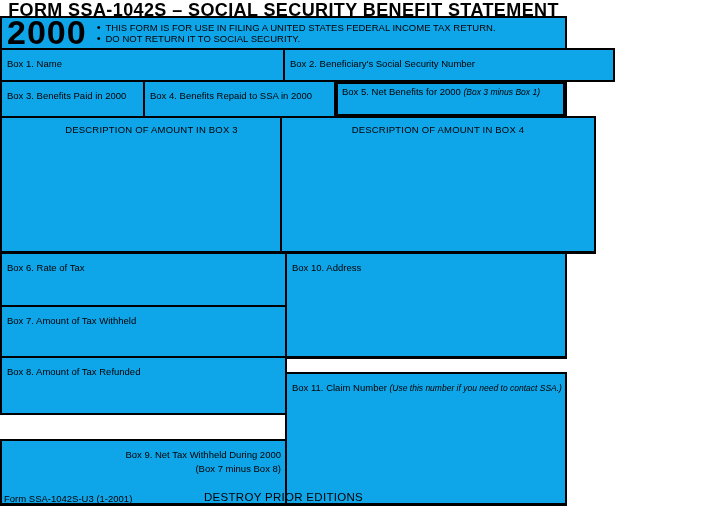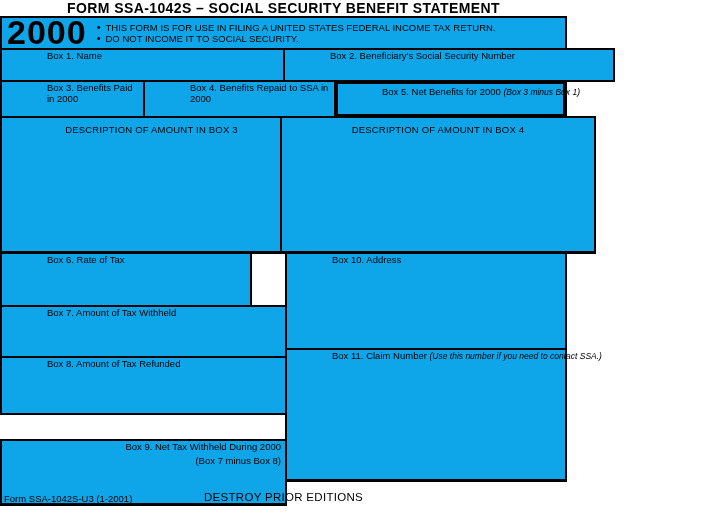--- a/index.html
+++ b/index.html
@@ -8,58 +8,58 @@
     width: 721px; height: 519px;
     position: relative;
     font-family: "Liberation Sans", "DejaVu Sans", sans-serif;
     color: #000;
     -webkit-font-smoothing: none;
   }
   .form { position: absolute; left: 0; top: 0; width: 567px; height: 519px; }
 
   .title {
     position: absolute; left: 0; top: 0; width: 567px; height: 15px;
-    text-align: center; font-weight: bold; font-size: 14px; letter-spacing: 0.4px;
+    text-align: center; font-weight: bold; font-size: 18px; letter-spacing: 0.4px;
     white-space: nowrap;
   }
 
   .cell { position: absolute; border: 2px solid #000; background: #0ea5e9; }
 
   .header-box { left: 0; top: 16px; width: 567px; height: 34px;
     display: flex; align-items: center; }
   .year {
     font-size: 34px; font-weight: bold; line-height: 28px;
     letter-spacing: 1px; padding: 0 4px 2px 5px;
   }
   .bullets { font-size: 9.5px; line-height: 11.5px; padding-left: 6px; }
   .bullet-line { white-space: nowrap; }
   .bullet-line::before { content: "\2022"; font-size: 11px; margin-right: 5px; }
 
-  .label { font-size: 9.5px; line-height: 11px; padding: 0 4px 0 5px; margin-left: 40px; }
+  .label { font-size: 9.5px; line-height: 11px; padding: 8px 4px 0 5px; }
   .note  { font-size: 8.5px; font-style: italic; }
   .nowrap { white-space: nowrap; }
 
   .box1  { left: 0;    top: 48px;  width: 285px; height: 34px; }
   .box2  { left: 283px; top: 48px; width: 332px; height: 34px; }
 
   .box3  { left: 0;    top: 80px;  width: 145px; height: 38px; }
   .box4  { left: 143px; top: 80px; width: 193px; height: 38px; }
   .box5  { left: 334px; top: 80px; width: 233px; height: 38px; border-width: 4px; }
   .box5 .label { padding-top: 2px; padding-left: 4px; }
 
   .desc3 { left: 0;    top: 116px; width: 287px; height: 138px; border-bottom-width: 3px; padding-left: 16px; }
   .desc4 { left: 280px; top: 116px; width: 316px; height: 138px; border-bottom-width: 3px; }
   .desc-head { text-align: center; font-size: 9.5px; padding-top: 6px; letter-spacing: 0.2px; }
 
-  .box6  { left: 0;    top: 251px; width: 252px; height: 56px; border-top-width: 3px; }
+  .box6  { left: 0;    top: 251px; width: 287px; height: 56px; border-top-width: 3px; }
   .box7  { left: 0;    top: 305px; width: 287px; height: 54px; border-bottom-width: 3px; }
   .box8  { left: 0;    top: 356px; width: 287px; height: 59px; }
   .box9  { left: 0;    top: 439px; width: 287px; height: 67px; border-bottom-width: 3px; text-align: right; }
   .box10 { left: 285px; top: 251px; width: 282px; height: 108px; border-top-width: 3px; border-bottom-width: 3px; }
-  .box11 { left: 285px; top: 348px; width: 282px; height: 134px; border-bottom-width: 3px; }
+  .box11 { left: 285px; top: 372px; width: 282px; height: 134px; border-bottom-width: 3px; }
 
   .box9-line2 { padding-left: 38px; padding-top: 3px; }
 
   .field-area { position: absolute; left: 0; right: 0; bottom: 0; top: 16px; }
 
   .footer { position: absolute; left: 0; top: 491px; width: 567px; height: 16px; }
   .form-number {
     position: absolute; left: 4px; top: 2px; font-size: 9.5px; white-space: nowrap;
   }
   .destroy-notice {
@@ -71,21 +71,21 @@
 <body>
 
 <div class="form">
 
   <div class="title">FORM SSA-1042S – SOCIAL SECURITY BENEFIT STATEMENT</div>
 
   <div class="cell header-box">
     <div class="year">2000</div>
     <div class="bullets">
       <div class="bullet-line">THIS FORM IS FOR USE IN FILING A UNITED STATES FEDERAL INCOME TAX RETURN.</div>
-      <div class="bullet-line">DO NOT INCOME IT TO SOCIAL SECURITY.</div>
+      <div class="bullet-line">DO NOT RETURN IT TO SOCIAL SECURITY.</div>
     </div>
   </div>
 
   <div class="cell box1">
     <div class="label">Box 1. Name</div>
     <div class="field-area"></div>
   </div>
 
   <div class="cell box2">
     <div class="label">Box 2. Beneficiary's Social Security Number</div>

